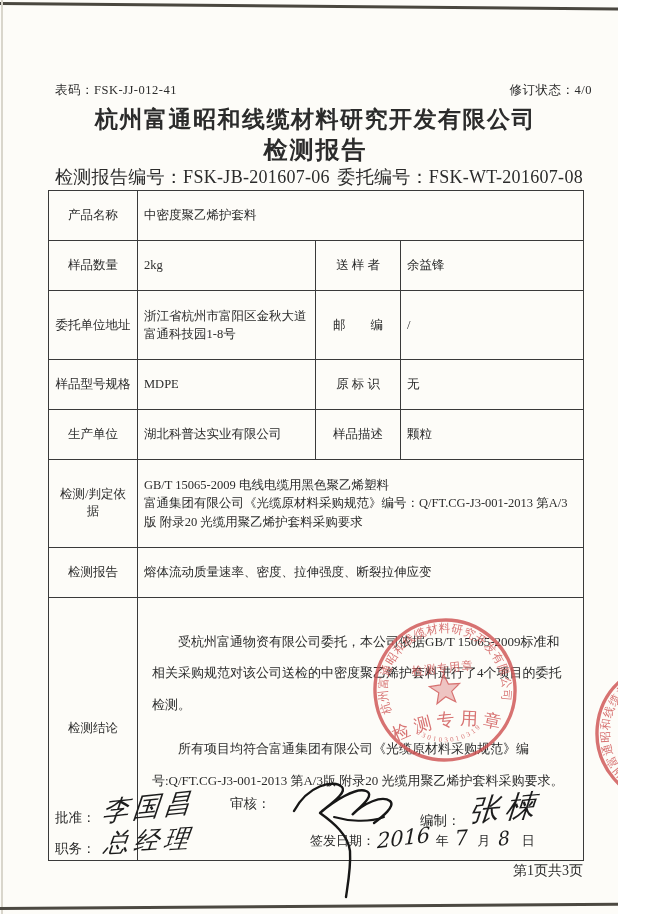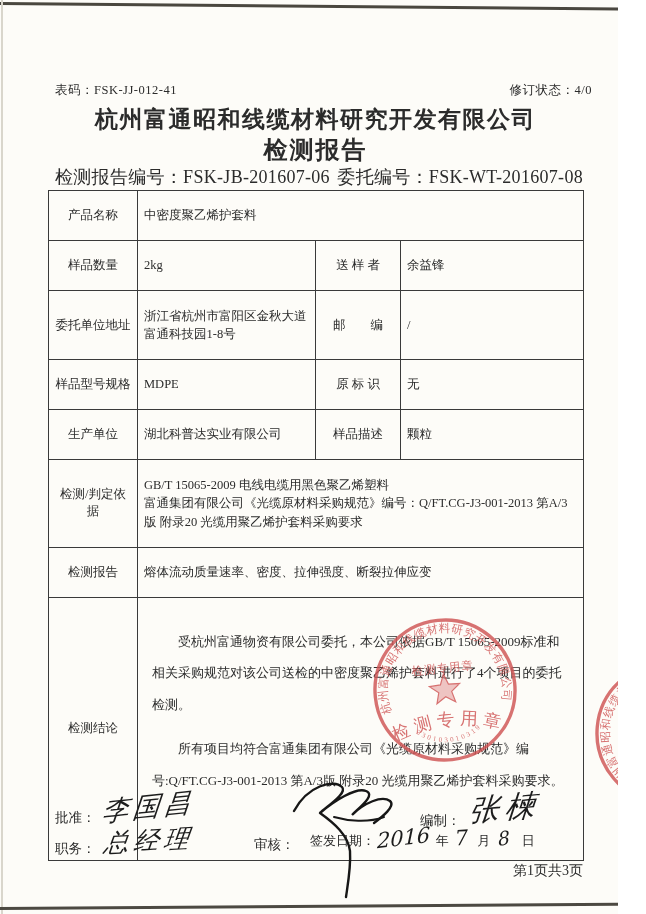--- a/index.html
+++ b/index.html
@@ -136,21 +136,21 @@
         </div>
       </td>
     </tr>
   </tbody>
     </table>
 
   <div class="sig-row">
     <span class="sig-item" style="left:55px;">
       <span>批准：</span><span class="hand sig-name">李国昌</span>
     </span>
-    <span class="sig-item" style="left:254px;margin-top:41px;">
+    <span class="sig-item" style="left:230px;">
       <span>审核：</span>
     </span>
     <svg class="review-svg" width="120" height="130" viewBox="0 0 120 130">
       <path d="M4,38 C18,12 44,6 52,14 C58,20 36,34 30,40 C44,28 66,14 76,18 C86,22 70,34 62,42 C74,30 92,22 100,28 C106,33 92,44 84,50" fill="none" stroke="#171717" stroke-width="2.4" stroke-linecap="round"></path>
       <path d="M30,40 C44,50 58,62 60,78 C61,94 58,110 56,124" fill="none" stroke="#171717" stroke-width="2.4" stroke-linecap="round"></path>
       <path d="M44,44 C58,48 78,50 94,44" fill="none" stroke="#171717" stroke-width="2" stroke-linecap="round"></path>
     </svg>
     <span class="sig-item" style="left:420px;">
       <span>编制：</span><span class="hand sig-name2">张楝</span>
     </span>

